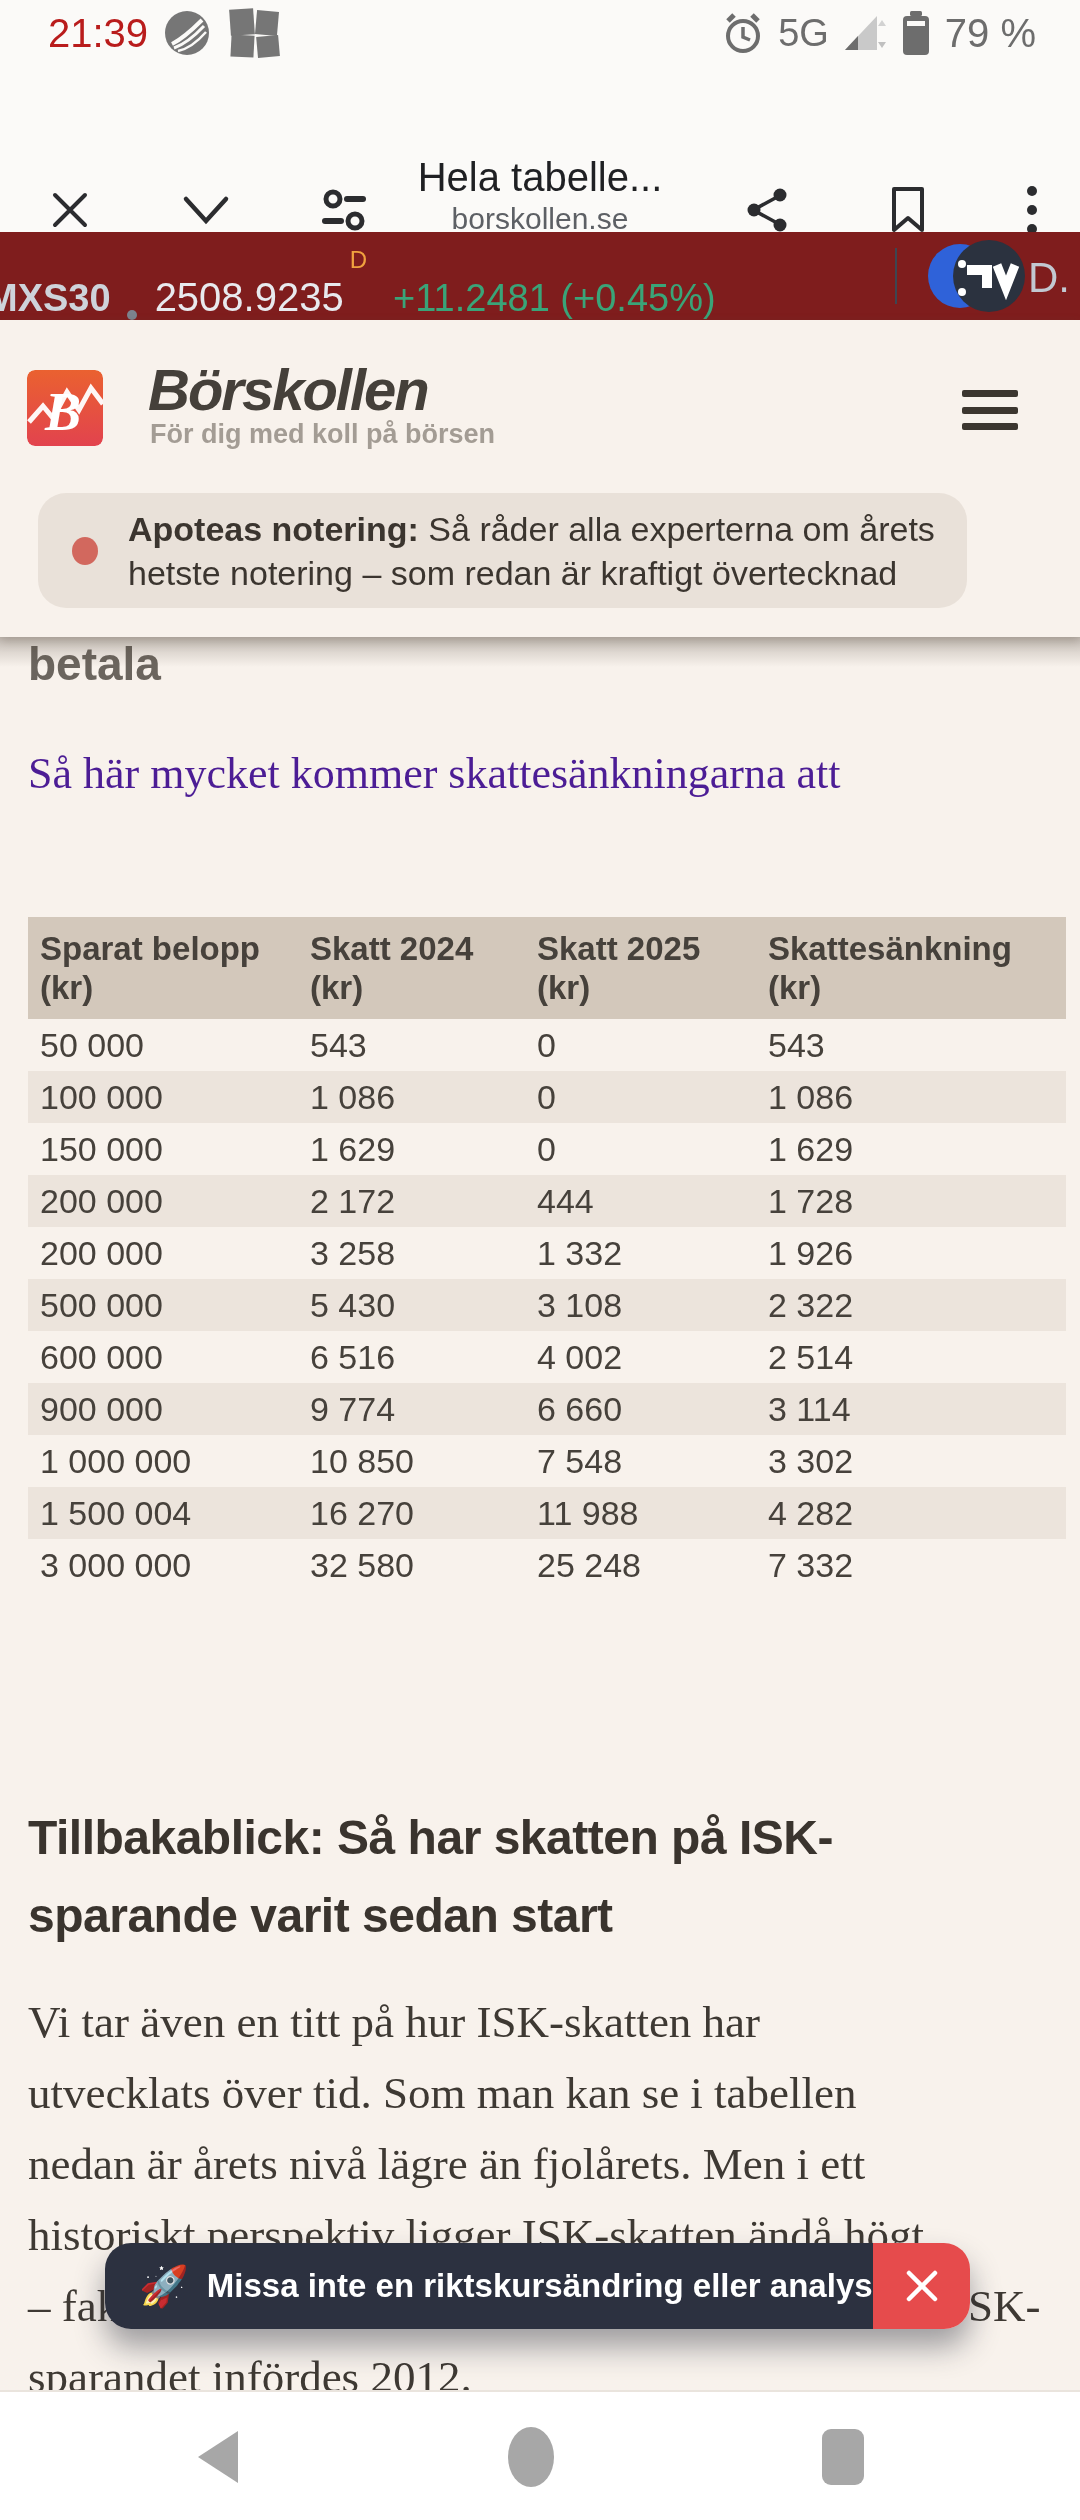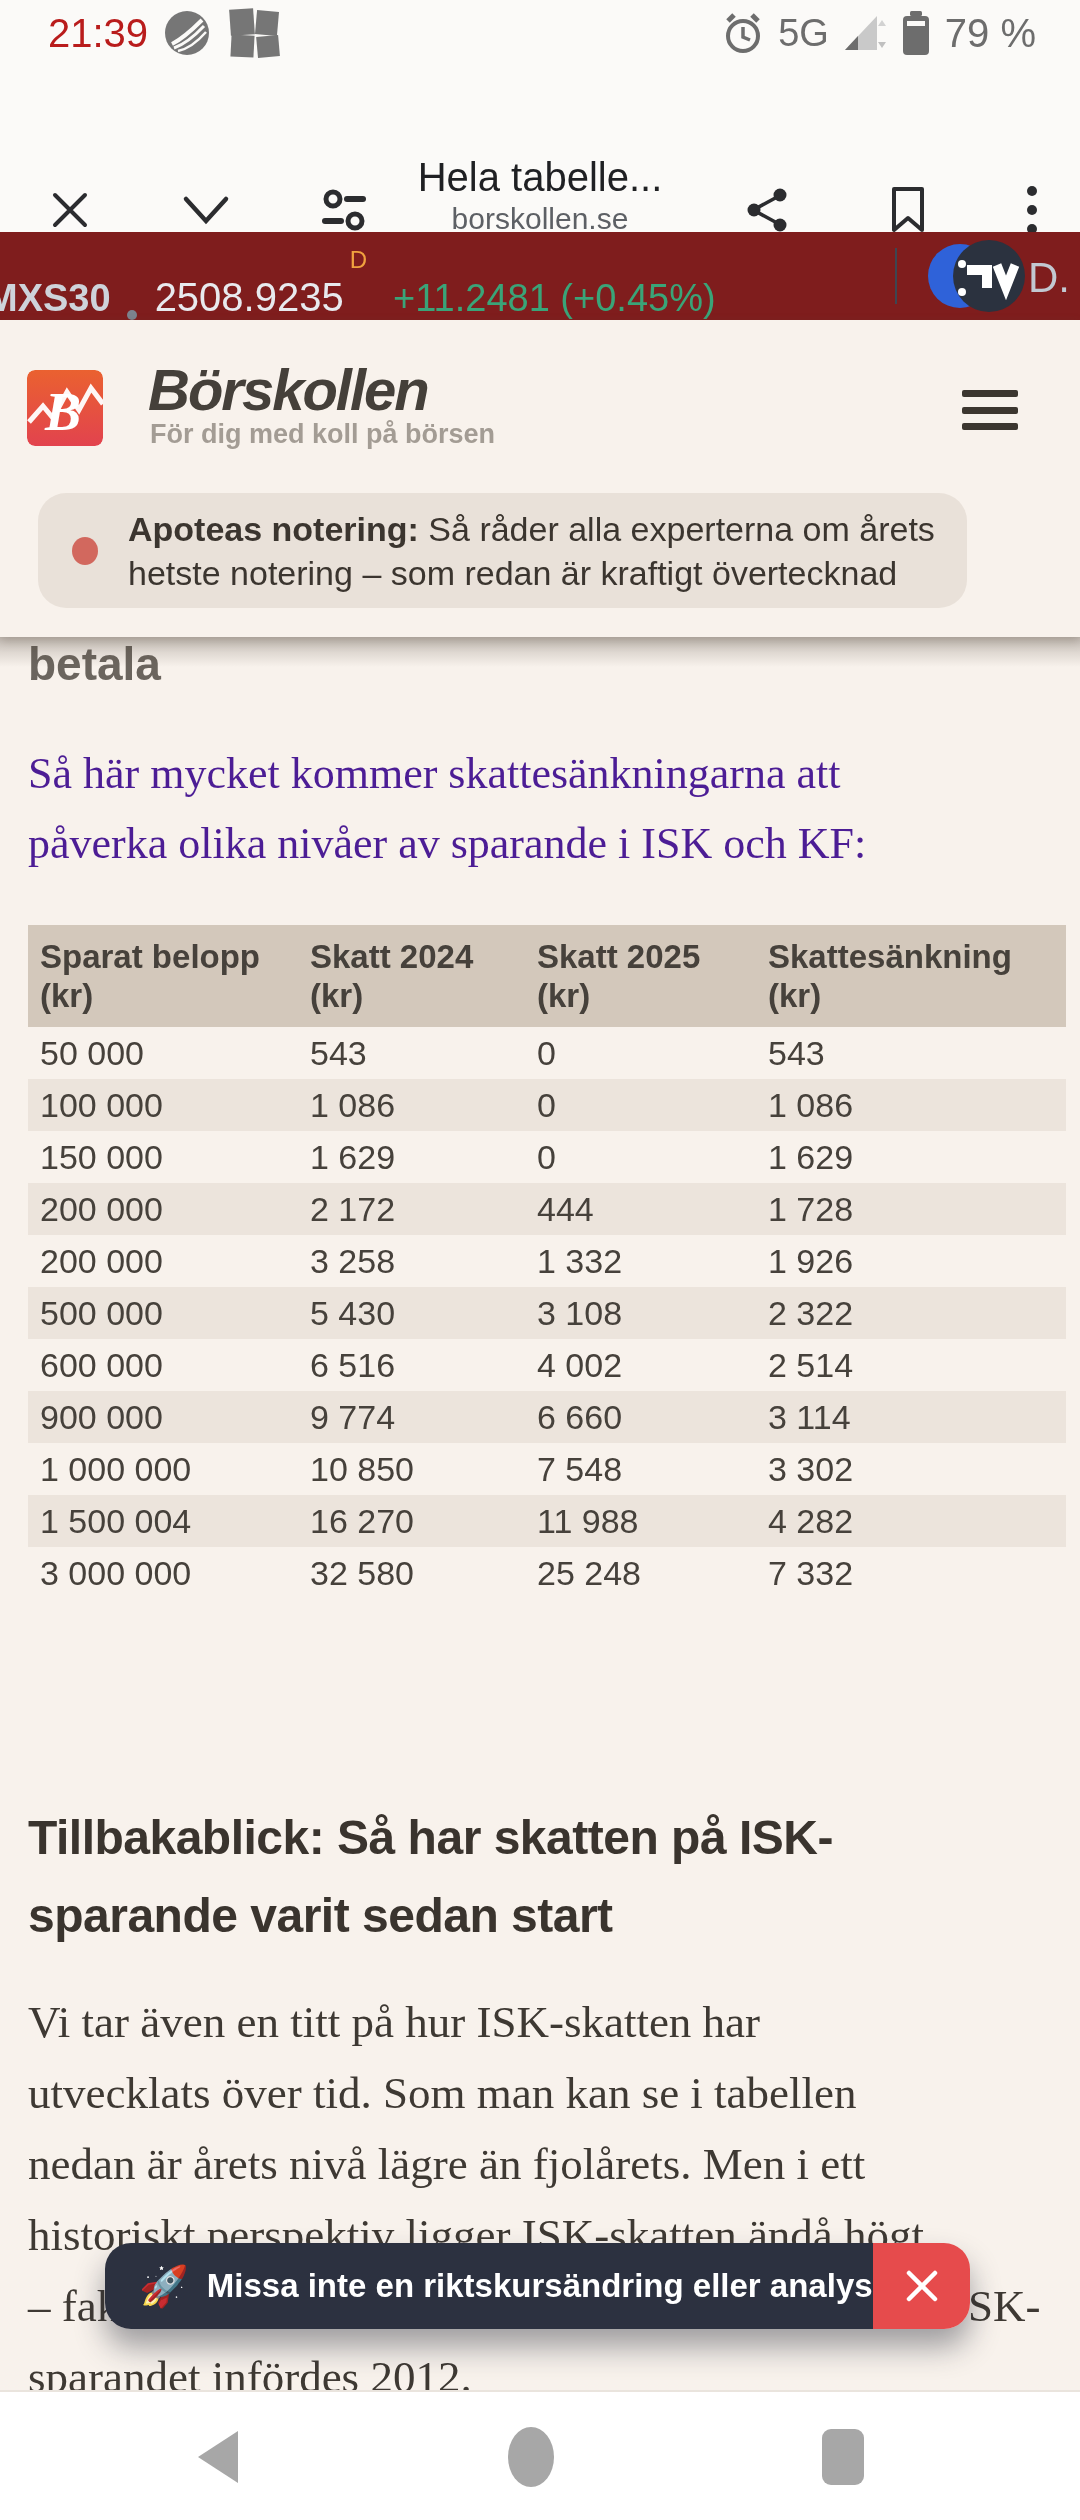--- a/index.html
+++ b/index.html
@@ -53,21 +53,21 @@
   .banner-text b{font-weight:bold}
 
   
   .content{position:absolute;top:637px;left:0;right:0;height:1753px;z-index:1}
   .topshadow{position:absolute;top:0;left:0;right:0;height:30px;z-index:3;pointer-events:none;
              background:linear-gradient(180deg,rgba(77,66,56,.30),rgba(77,66,56,0))}
   .betala{position:absolute;left:28px;top:0px;font-size:46px;font-weight:bold;color:#6b655e}
   .intro{position:absolute;left:28px;top:102px;font-family:"Liberation Serif",serif;font-size:44px;
          line-height:70px;color:#4c1d95;white-space:nowrap}
 
-  .taxtable{position:absolute;left:28px;top:288px;width:1038px;border-collapse:collapse;table-layout:fixed}
+  .taxtable{position:absolute;left:28px;top:280px;width:1038px;border-collapse:collapse;table-layout:fixed}
   .taxtable col.c1{width:282px}.taxtable col.c2{width:227px}.taxtable col.c3{width:231px}.taxtable col.c4{width:298px}
   .taxtable th{background:#d3c8bb;text-align:left;vertical-align:top;padding:12px 0 12px 0;
                font-size:33px;line-height:39px;font-weight:bold;color:#46413b}
   .taxtable th:first-child,.taxtable td:first-child{padding-left:12px}
   .taxtable td{height:52px;font-size:34px;color:#46413b;padding:0}
   .taxtable tr.alt td{background:#ece4dc}
 
   .h2{position:absolute;left:28px;top:1162px;font-size:48px;font-weight:bold;line-height:78px;
       color:#3a342e;letter-spacing:-.5px;white-space:nowrap}
   .para{position:absolute;left:28px;top:1350px;width:1024px;font-family:"Liberation Serif",serif;
@@ -229,21 +229,20 @@
       </div>
     </div>
   </div>
 
   <div class="content">
     <div class="topshadow"></div>
     <div class="betala">betala</div>
 
     <div class="intro">
       <div>Så här mycket kommer skattesänkningarna att</div>
-      <div>påverka olika nivåer av sparande i ISK och KF:</div>
     </div>
 
     <table class="taxtable">
       <colgroup>
           <col class="c1">
           <col class="c2">
           <col class="c3">
           <col class="c4">
         </colgroup>
       <thead>

